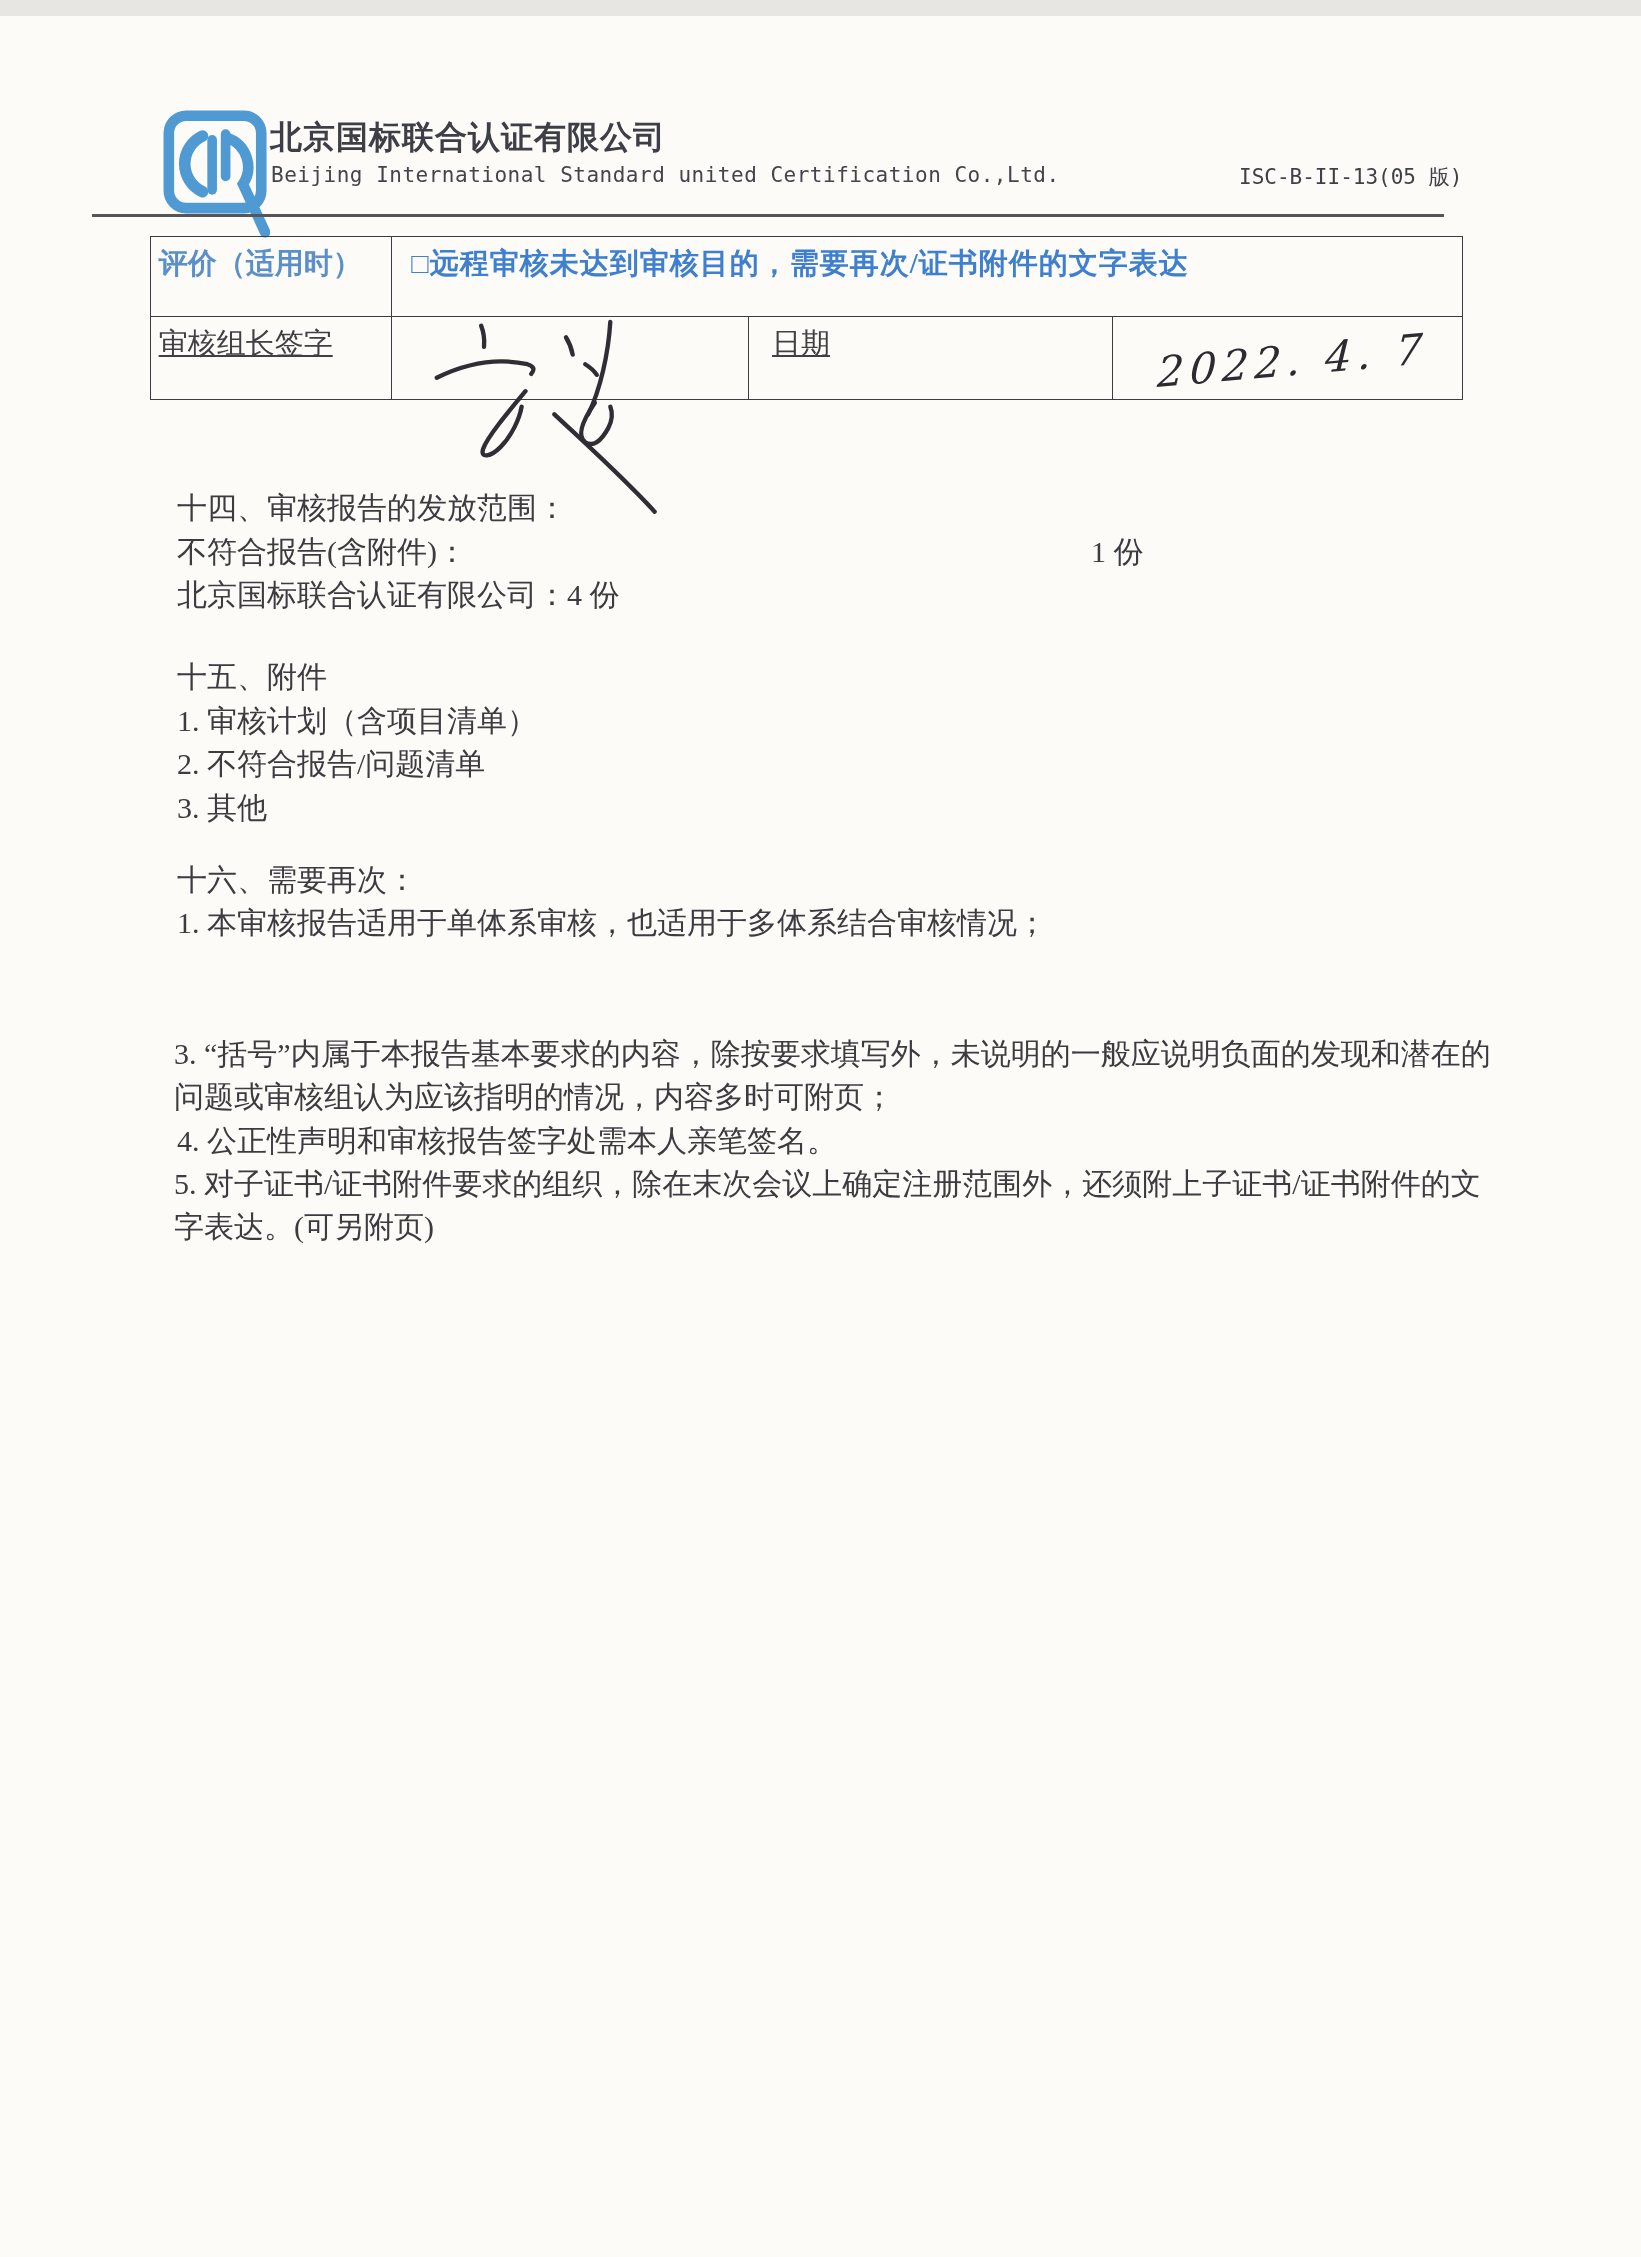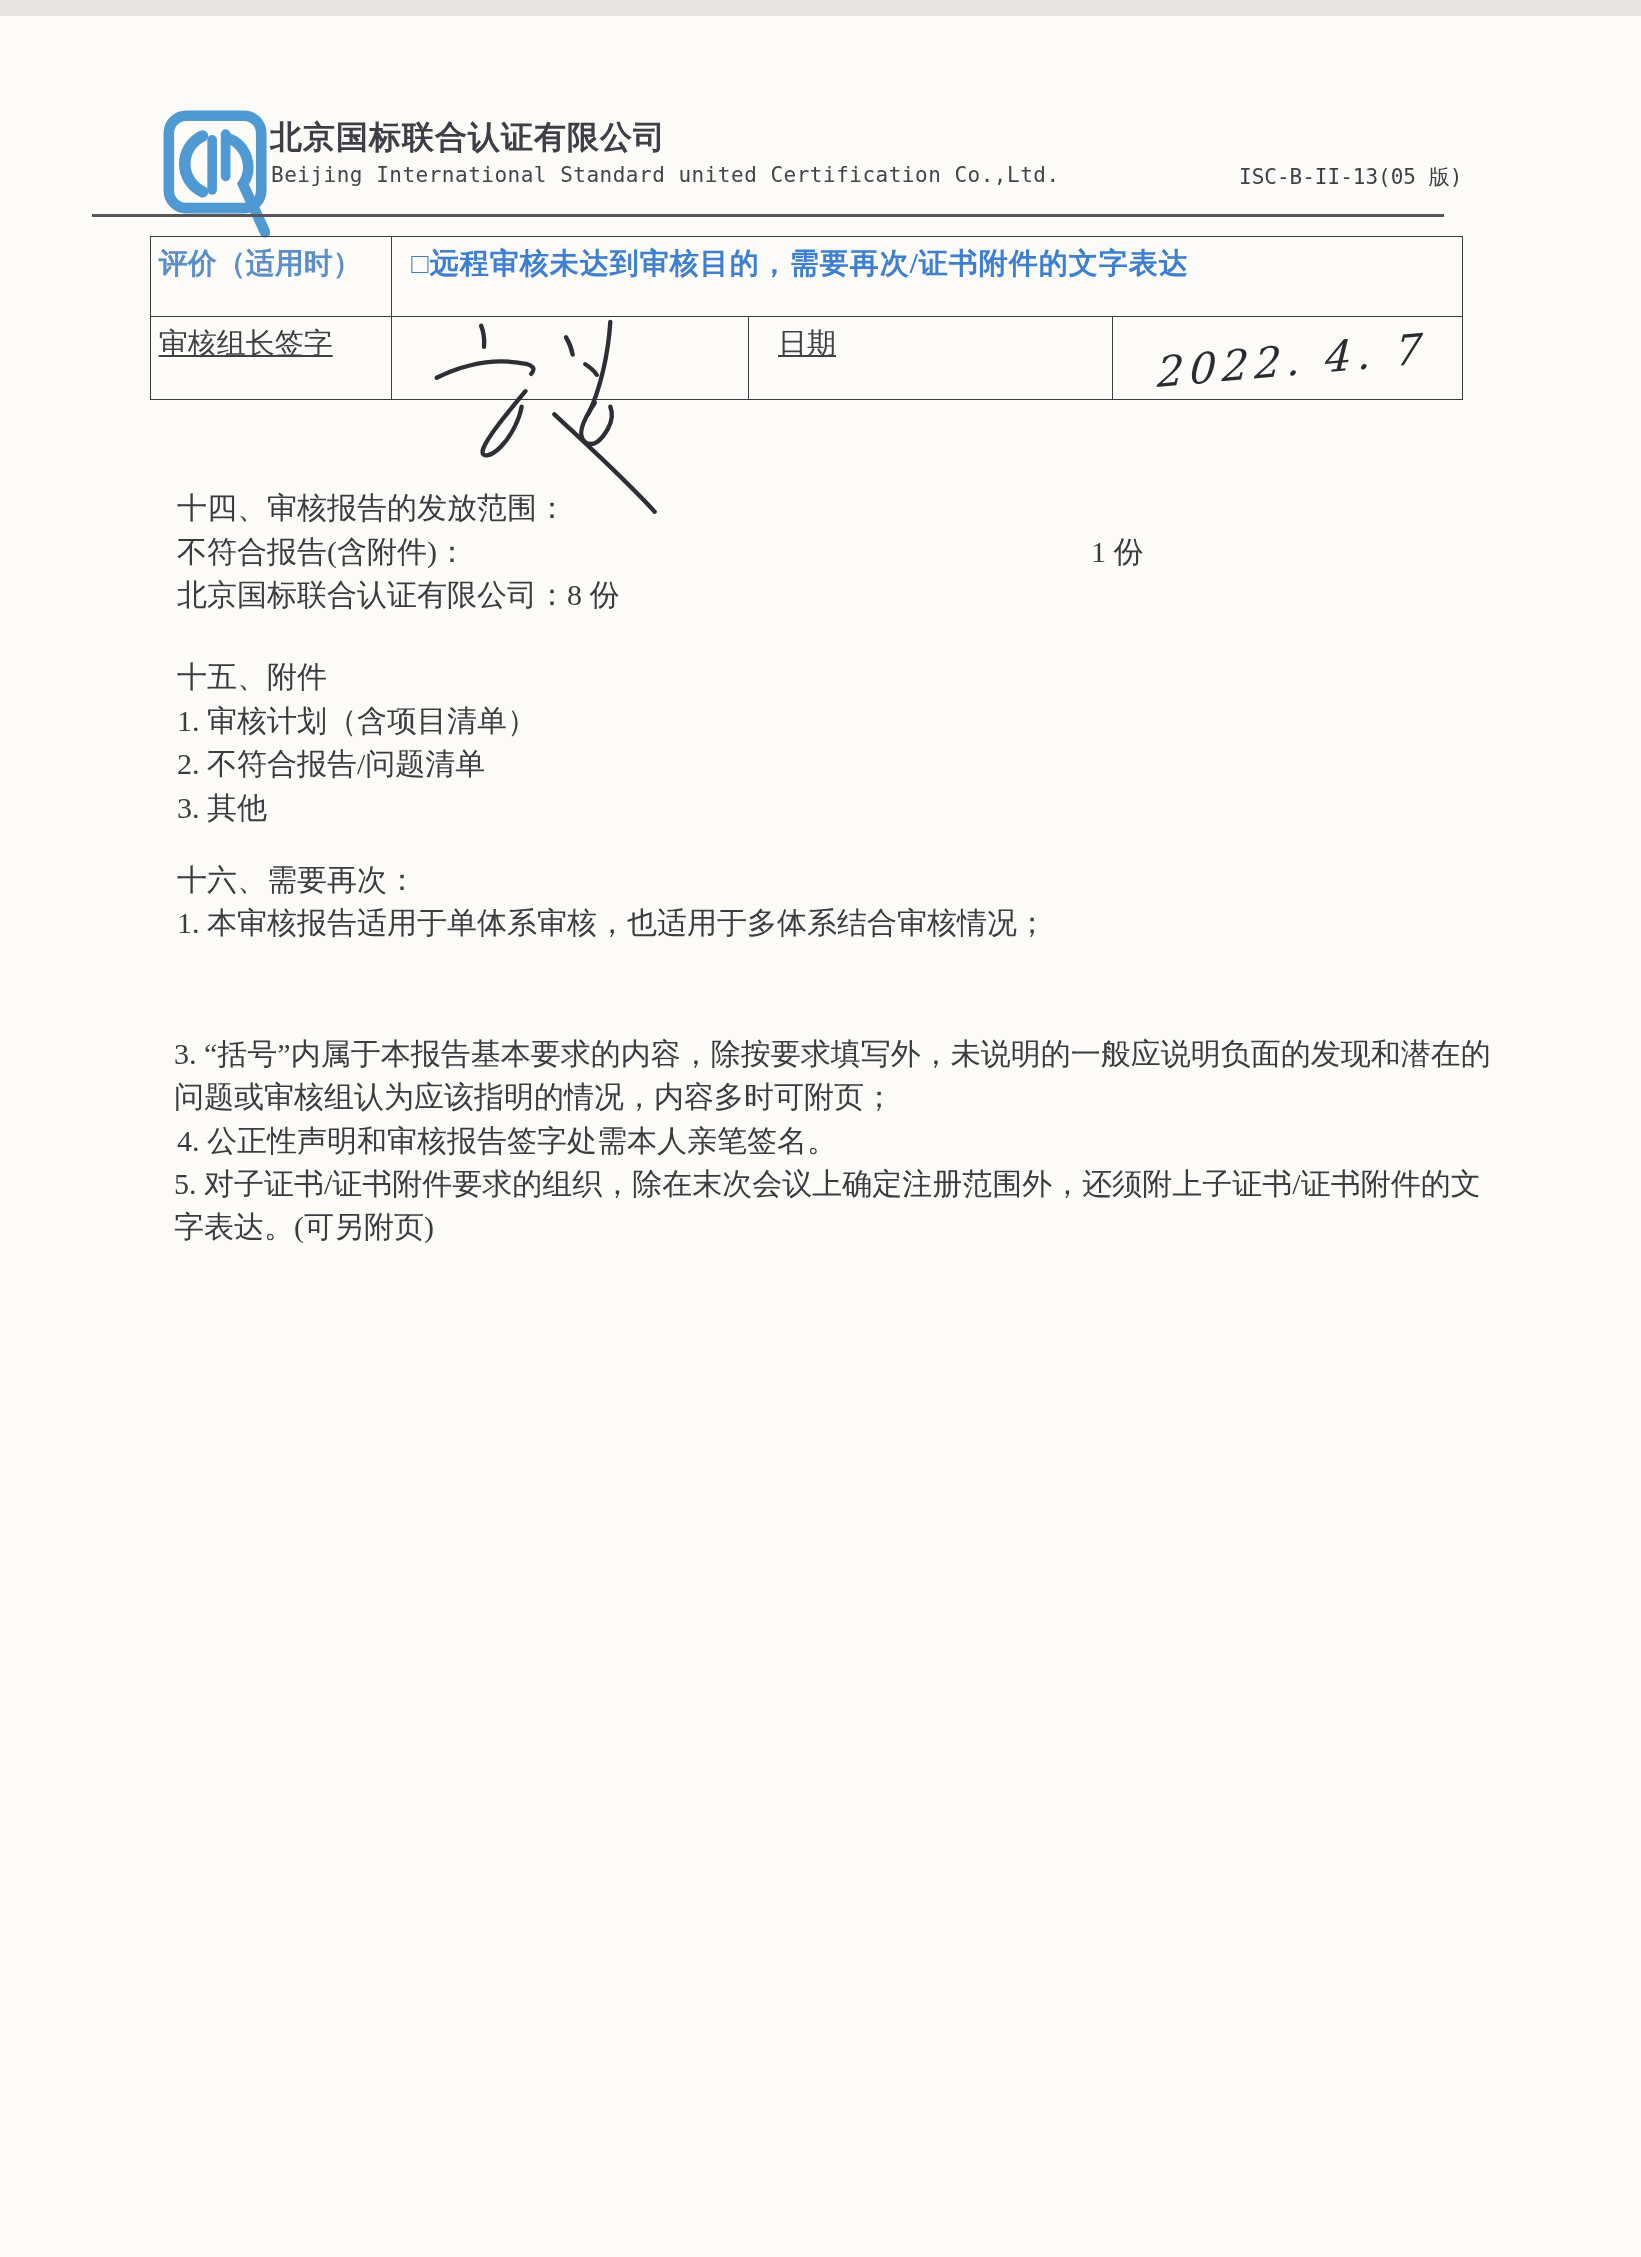--- a/index.html
+++ b/index.html
@@ -41,21 +41,21 @@
   .eval-table td{
     border:1.9px solid #3c3c42;
     vertical-align:top;
     padding:7.7px 5.8px 5.8px 7.7px;
     font-size:29px;
     line-height:37px;
   }
   .eval-table .r1-label{color:#5b8fc9;font-weight:600;}
   .eval-table .r1-value{color:#3e7fd0;font-weight:700;padding-left:19.3px;letter-spacing:1px;}
   .eval-table .r2-label{color:#3f3f44;}
-  .eval-table .date-label{color:#3f3f44;padding-left:29px;}
+  .eval-table .date-label{color:#3f3f44;padding-left:23px;}
   .row1 td{height:66px;}
   .row2 td{height:68px;text-decoration:underline;}
   .sig-cell{position:relative;}
   .signature-svg{position:absolute;left:39px;top:-3.9px;overflow:visible;}
   .date-value-cell{position:relative;}
   .handwritten-date{
     position:absolute;left:44px;top:25px;
     font-size:42px;font-style:italic;color:#2b2b31;
     letter-spacing:5.8px;
     transform:rotate(-5deg) skewX(-8deg);
@@ -125,21 +125,21 @@
       </td>
     </tr>
   </tbody>
     </table>
 
   <div class="bodyline" style="top:470px">十四、审核报告的发放范围：</div>
   <div class="bodyline" style="top:514px;width:1284px">
     <span>不符合报告(含附件)：</span>
     <span class="copies-right">1 份</span>
   </div>
-  <div class="bodyline" style="top:557px">北京国标联合认证有限公司：8 份</div>
+  <div class="bodyline" style="top:557px">北京国标联合认证有限公司：4 份</div>
 
   <div class="bodyline" style="top:639px">十五、附件</div>
   <div class="bodyline" style="top:683px">1. 审核计划（含项目清单）</div>
   <div class="bodyline" style="top:726px">2. 不符合报告/问题清单</div>
   <div class="bodyline" style="top:770px">3. 其他</div>
 
   <div class="bodyline" style="top:842px">十六、需要再次：</div>
   <div class="bodyline" style="top:885px">1. 本审核报告适用于单体系审核，也适用于多体系结合审核情况；</div>
   <div class="bodypara" style="top:1016px">3. “括号”内属于本报告基本要求的内容，除按要求填写外，未说明的一般应说明负面的发现和潜在的问题或审核组认为应该指明的情况，内容多时可附页；</div>
   <div class="bodyline" style="top:1103px">4. 公正性声明和审核报告签字处需本人亲笔签名。</div>

